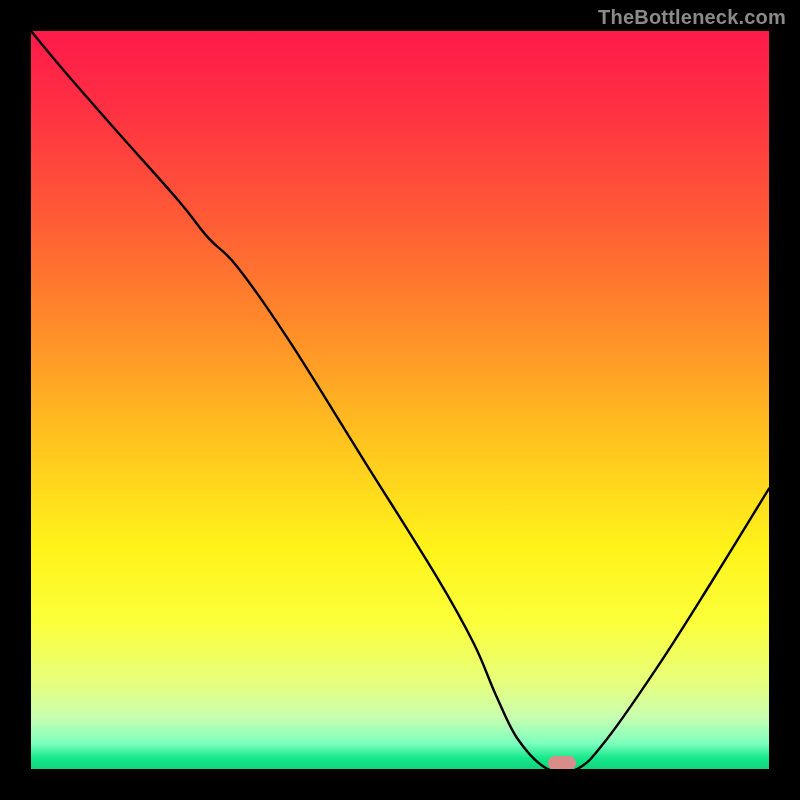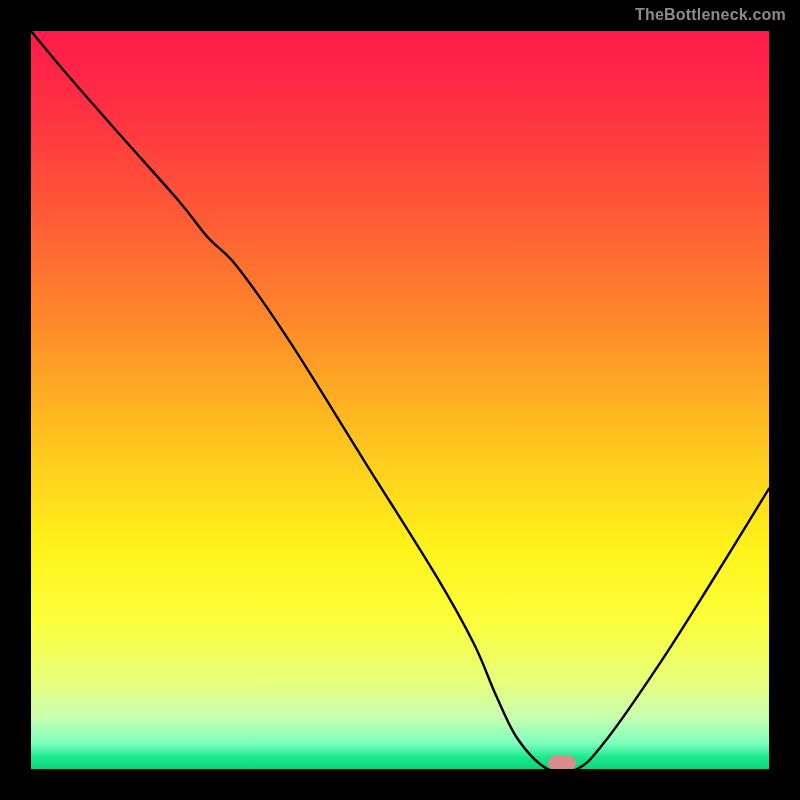--- a/index.html
+++ b/index.html
@@ -47,21 +47,21 @@
     height: 14px;
     border-radius: 7px;
     background: #d98d8a;
     transform: translate(-50%, -50%);
   }
   .watermark {
     position: absolute;
     top: 6px;
     right: 14px;
     font-family: Arial, Helvetica, sans-serif;
-    font-size: 16px;
+    font-size: 20px;
     font-weight: bold;
     color: #8a8a8a;
     letter-spacing: 0.2px;
   }
 </style>
 </head>
 <body>
 
 <div class="frame">
 

